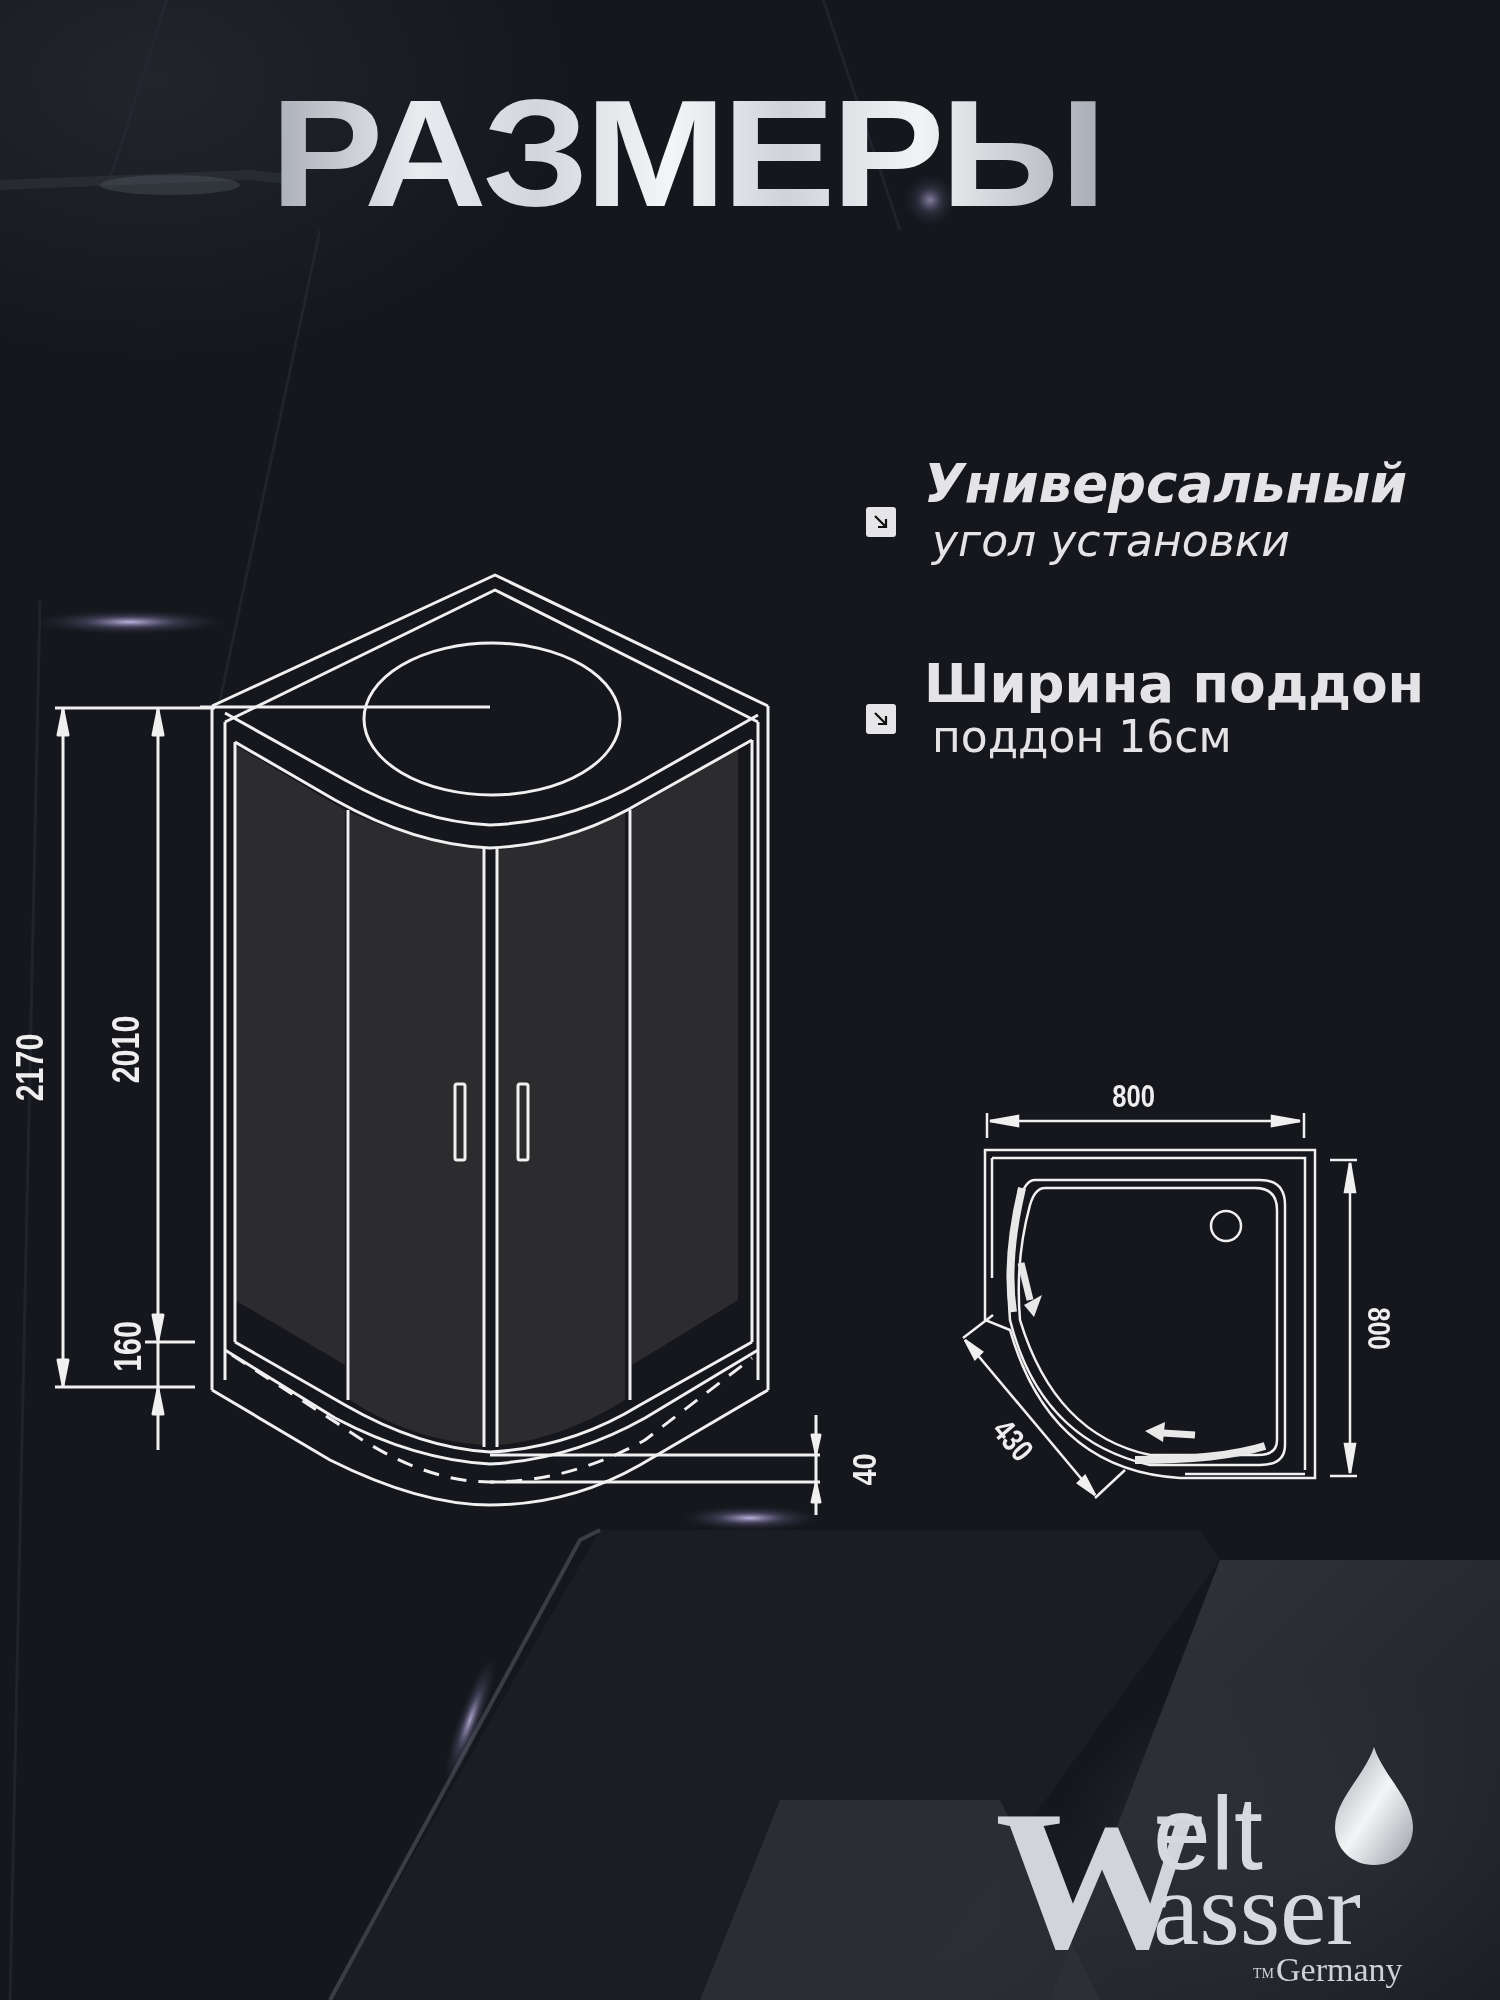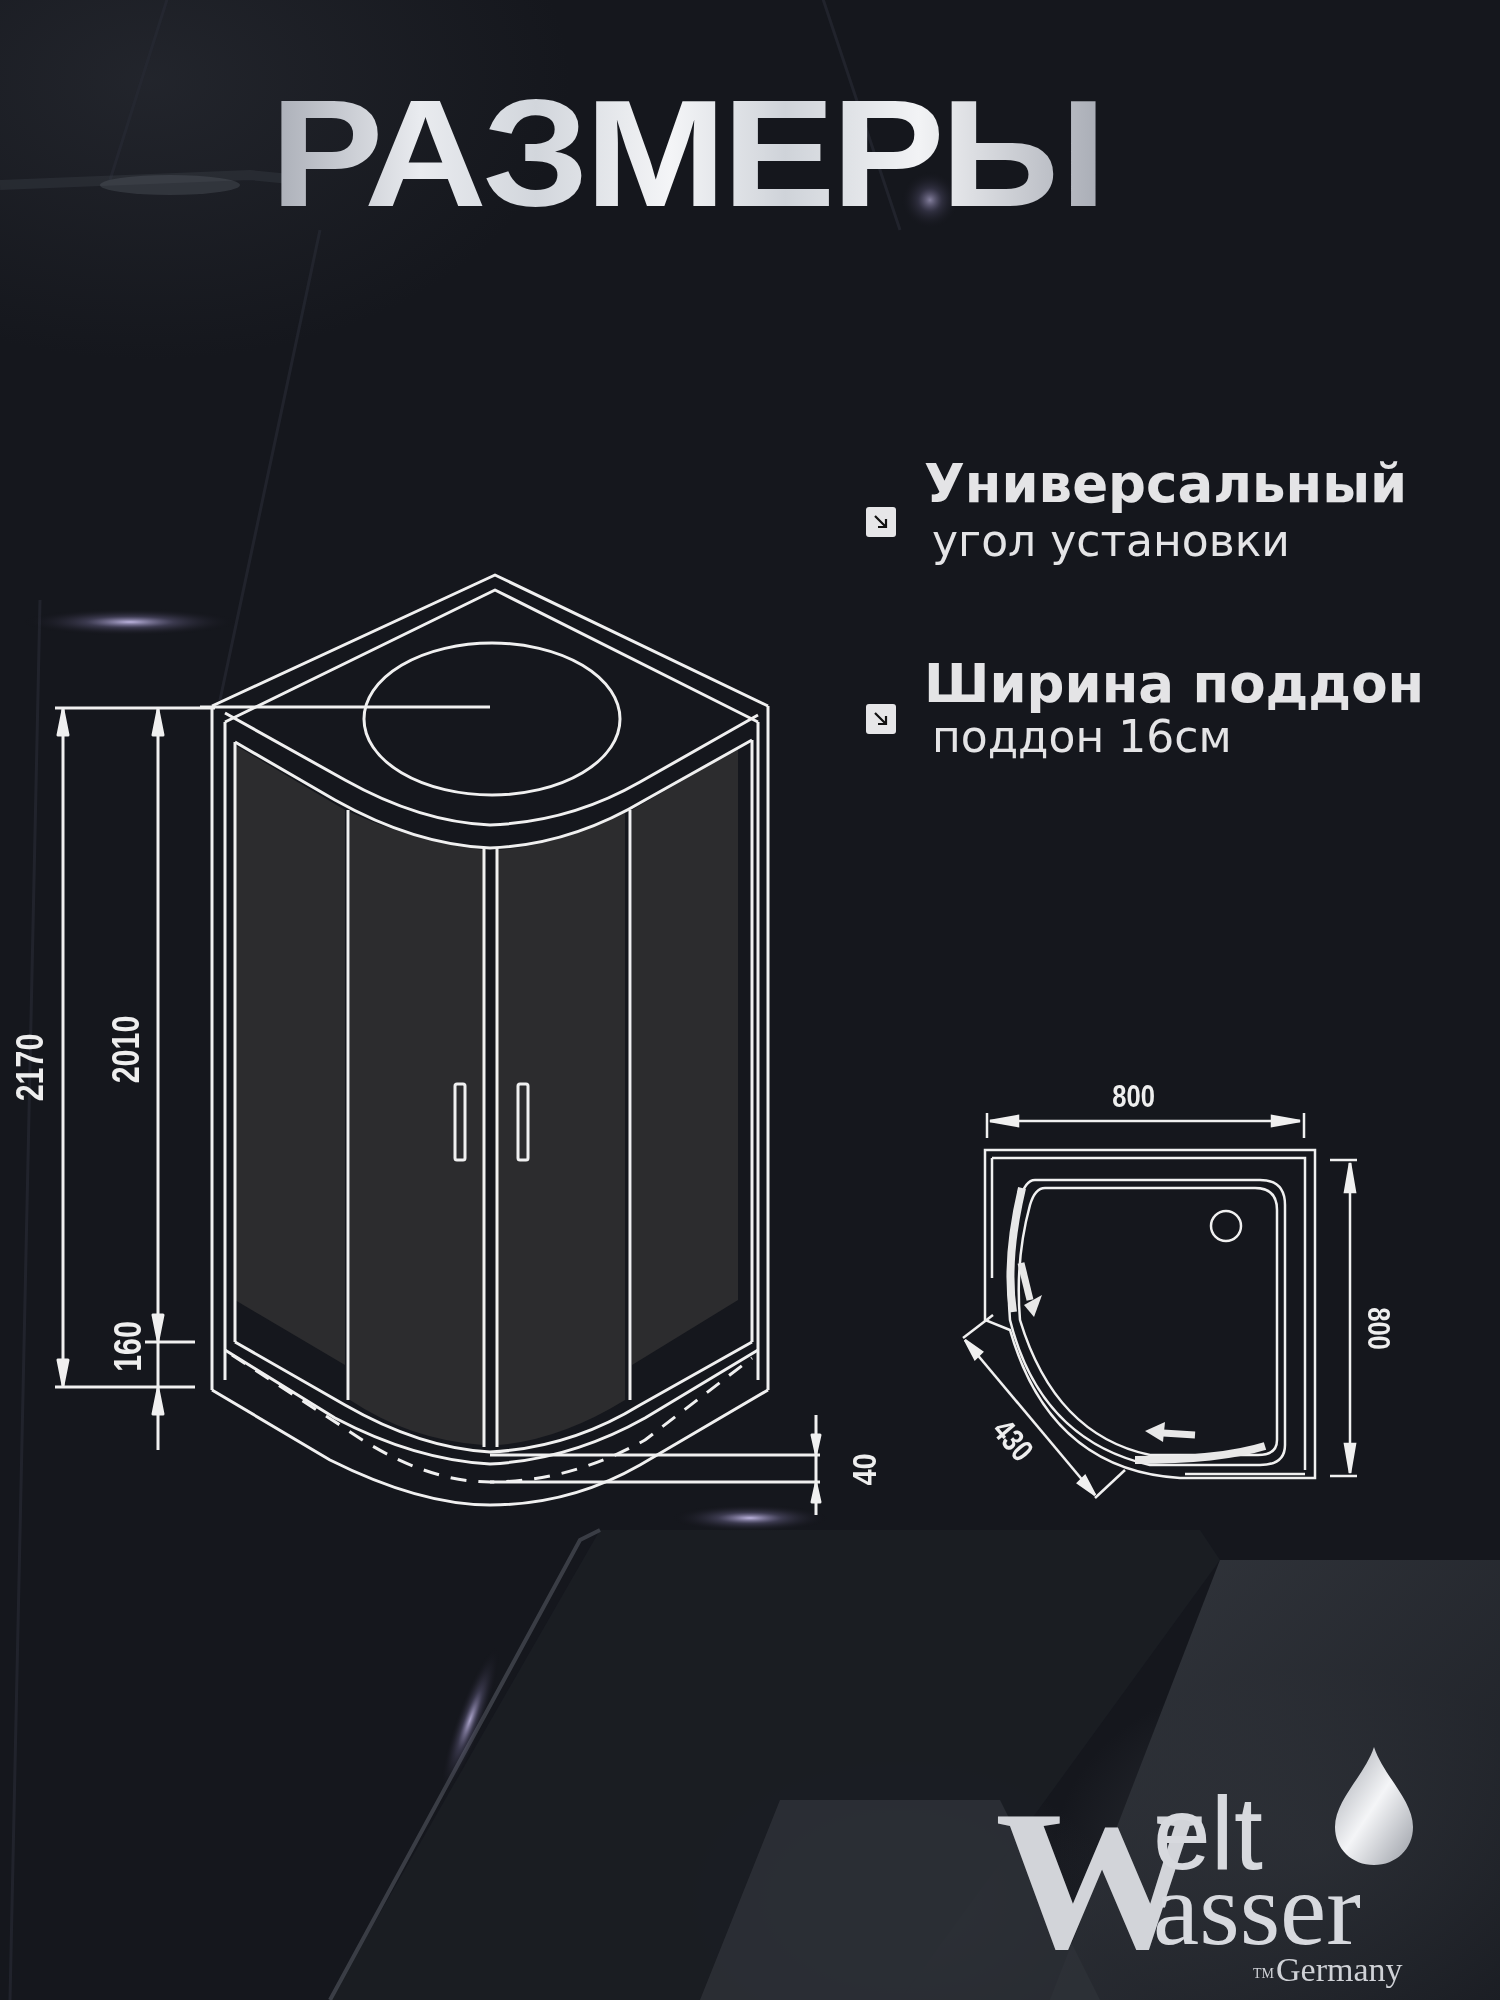--- a/index.html
+++ b/index.html
@@ -61,21 +61,21 @@
     <ellipse cx="750" cy="1518" rx="80" ry="14" fill="url(#glow)" opacity="0.9"></ellipse>
     <ellipse cx="470" cy="1720" rx="14" ry="80" fill="url(#glow)" opacity="0.8" transform="rotate(20 470 1720)"></ellipse>
     <ellipse cx="170" cy="185" rx="70" ry="10" fill="#5a5f68" opacity="0.35"></ellipse>
   </svg>
 
   <div class="title">
     <span class="title-text">РАЗМЕРЫ</span>
   </div>
 
   <div class="features">
-    <div class="feature" style="height:200px;">
+    <div class="feature" style="height:200px;font-style:italic;">
       <div class="feature-badge" style="top:52px;">
         <svg viewBox="0 0 18 18">
             <path d="M3 3 L14 14 M14 6 L14 14 L6 14" stroke="#111" stroke-width="2.2" fill="none"></path>
           </svg>
       </div>
       <div class="feature-title">Универсальный</div>
       <div class="feature-sub" style="top:62px;">угол установки</div>
     </div>
     <div class="feature" style="height:210px;">
       <div class="feature-badge" style="top:49px;">

